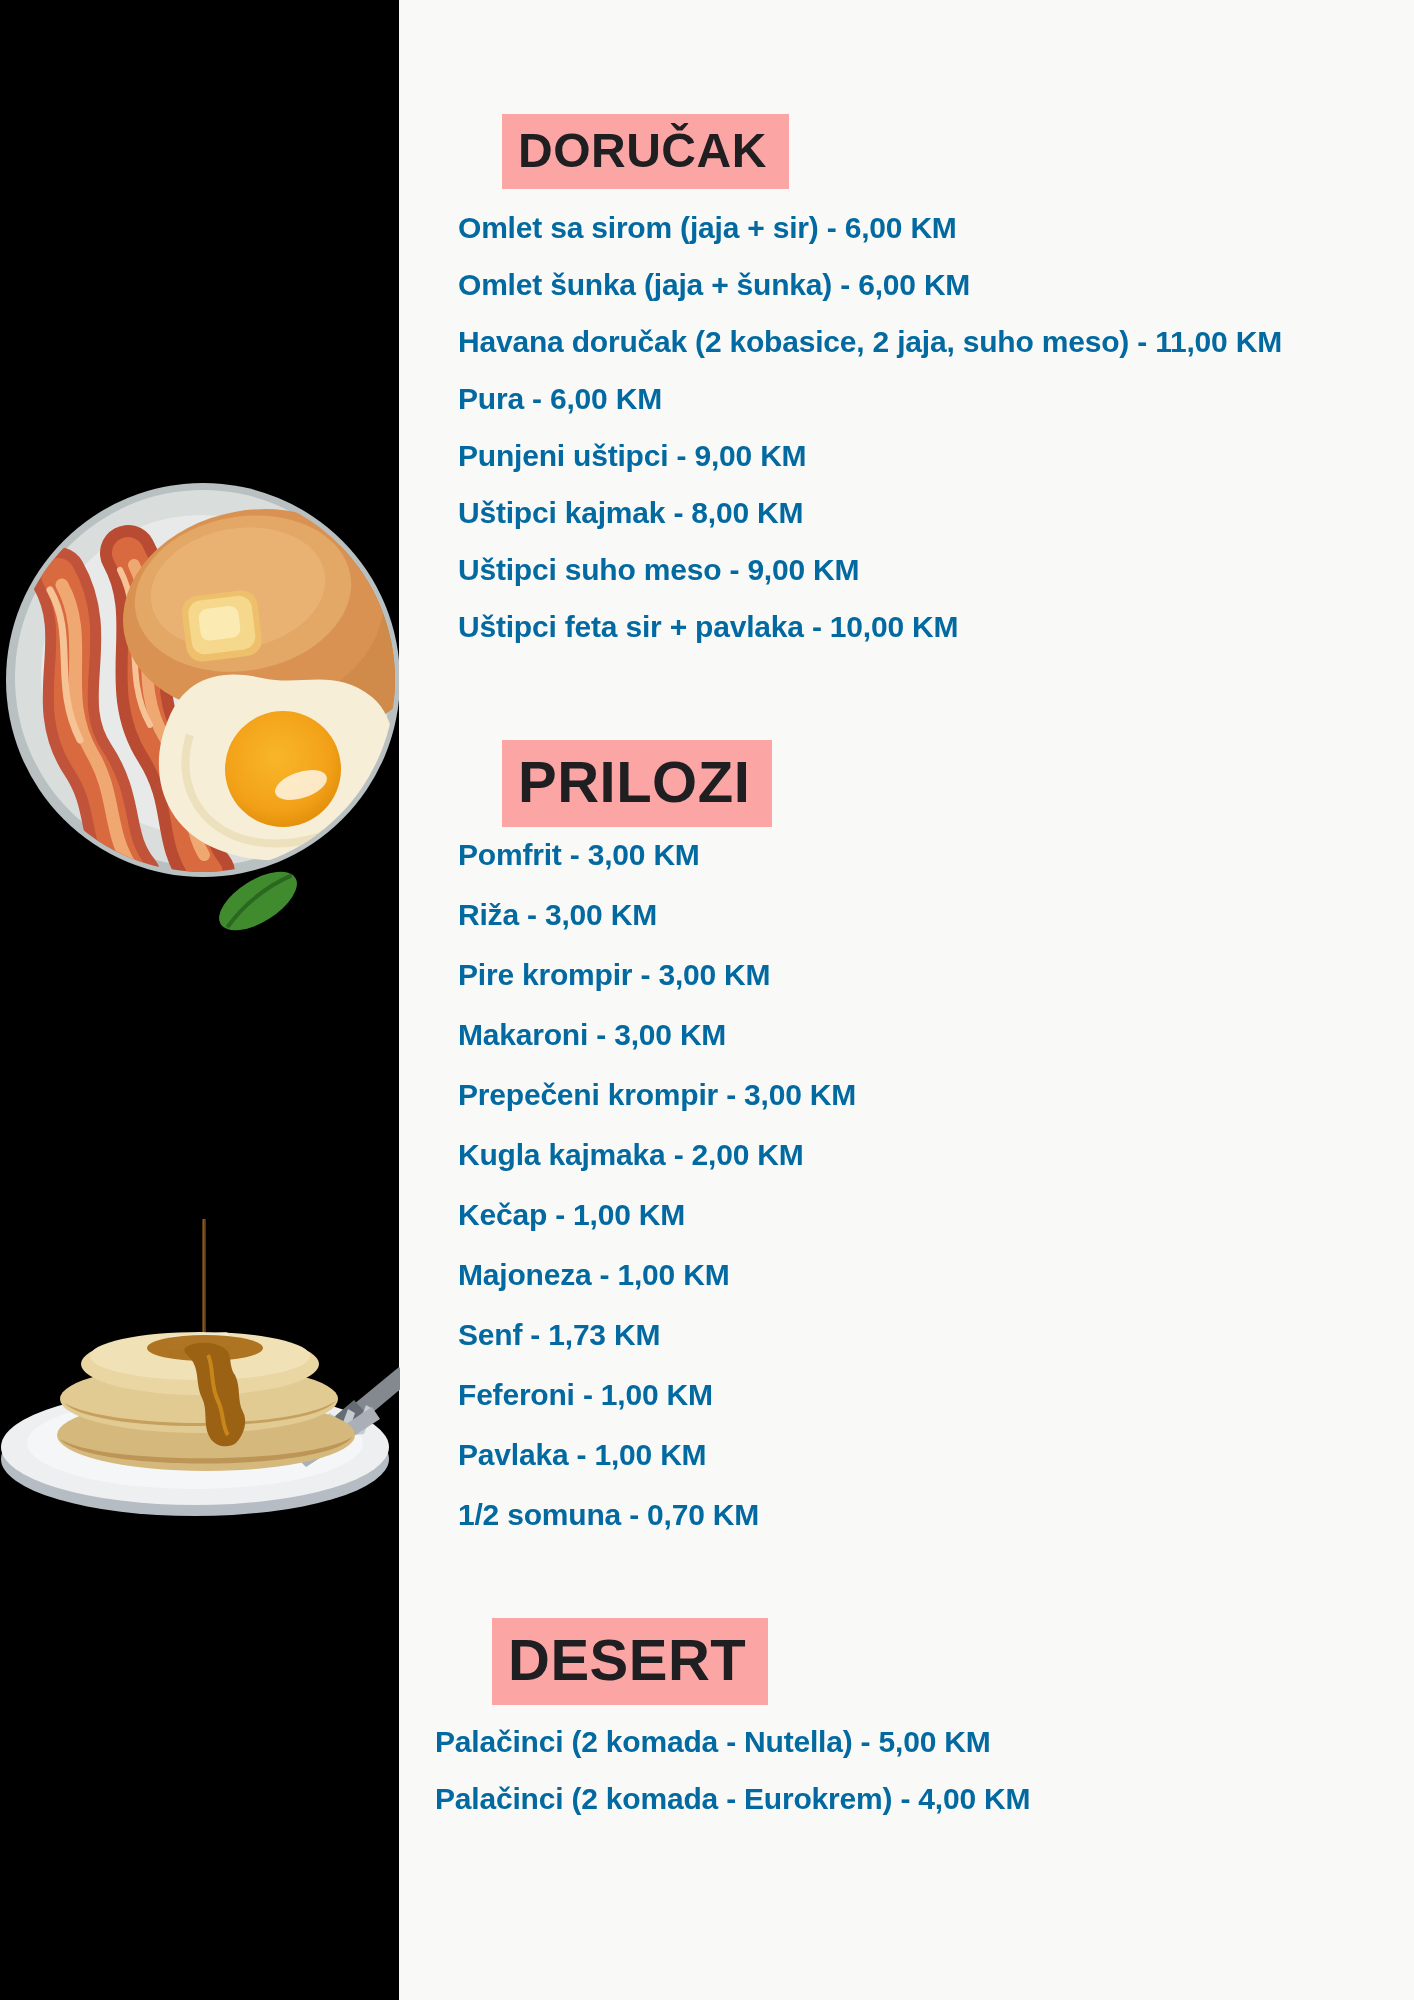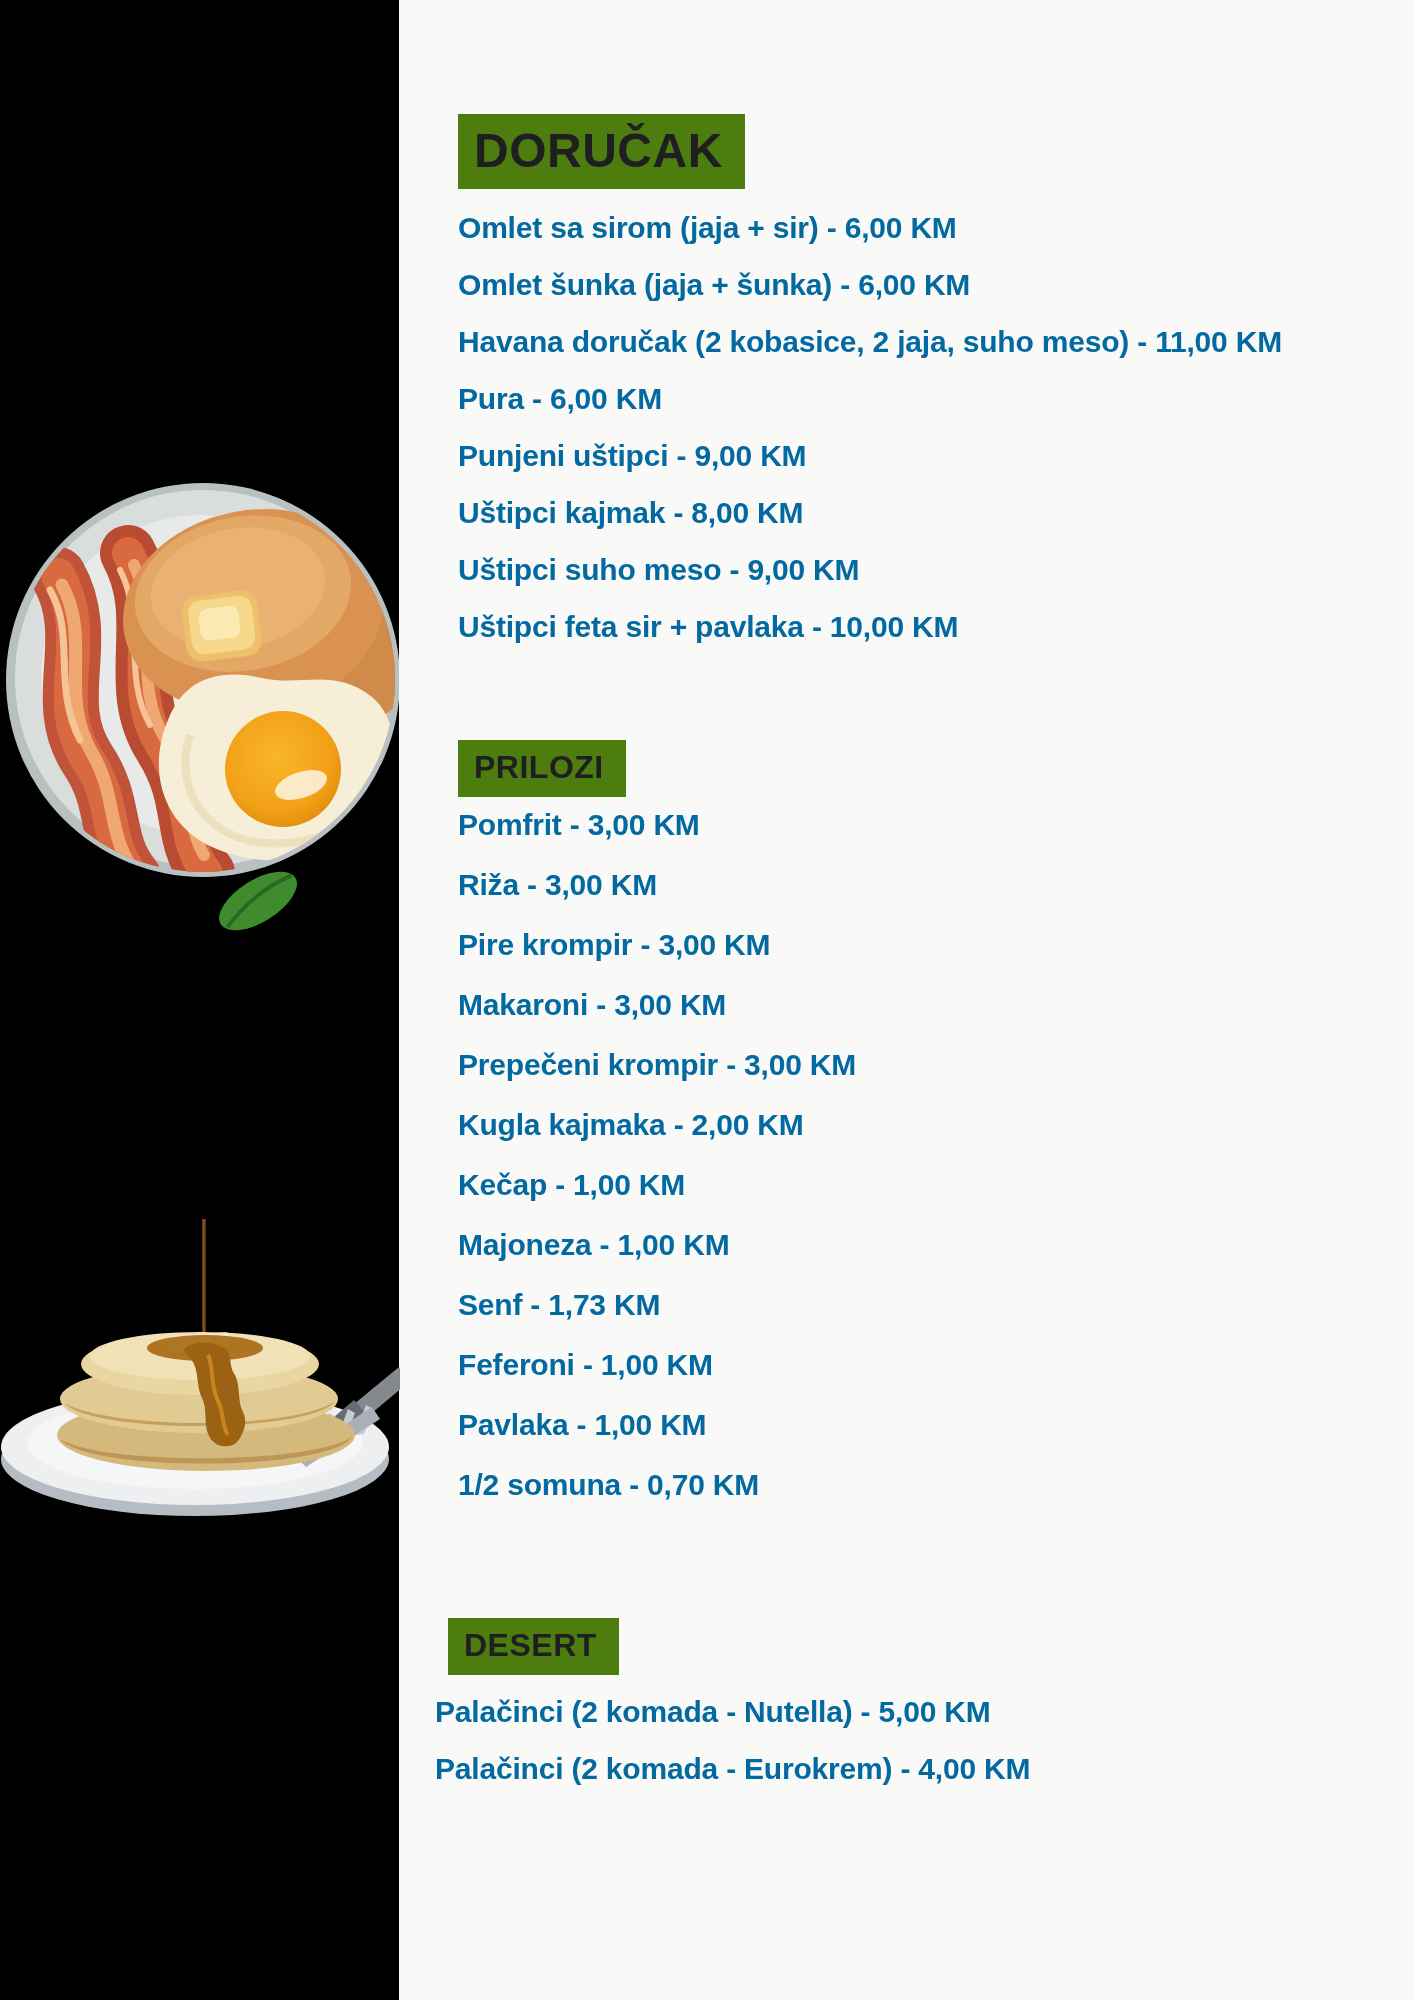--- a/index.html
+++ b/index.html
@@ -14,29 +14,30 @@
   #illus-pancakes  { left:0; top:1195px; }
 
   .sec { position:absolute; }
   .sec-dorucak { left:458px; top:114px; }
   .sec-prilozi { left:458px; top:740px; }
   .sec-desert  { left:448px; top:1618px; }
 
   .sec h2 { margin:0; padding:0; }
   .hl {
     display:inline-block;
-    background:#4d7c0f;
+    background:#fca5a5;
     color:#1f1f22;
     font-weight:800;
     line-height:1.15;
     padding:9px 22px 11px 16px;
     letter-spacing:0.5px;
+    margin-left:44px;
   }
   .sec-dorucak .hl { font-size:48px; }
-  .sec-prilozi .hl, .sec-desert .hl { font-size:32px;padding-left:16px; }
+  .sec-prilozi .hl, .sec-desert .hl { font-size:58px;padding-left:16px; }
 
   .items {
     list-style:none; margin:0; padding:0;
     color:#0369a1; font-weight:700; font-size:30px; letter-spacing:-0.2px;
   }
   .items li { height:57px; display:flex; align-items:center; white-space:nowrap; }
   .sec-prilozi .items li { height:60px; }
   .sec-dorucak .items { margin-top:10px; }
   .sec-prilozi .items { margin-top:-2px; }
   .sec-desert  .items { margin-top:9px; margin-left:-13px; }

